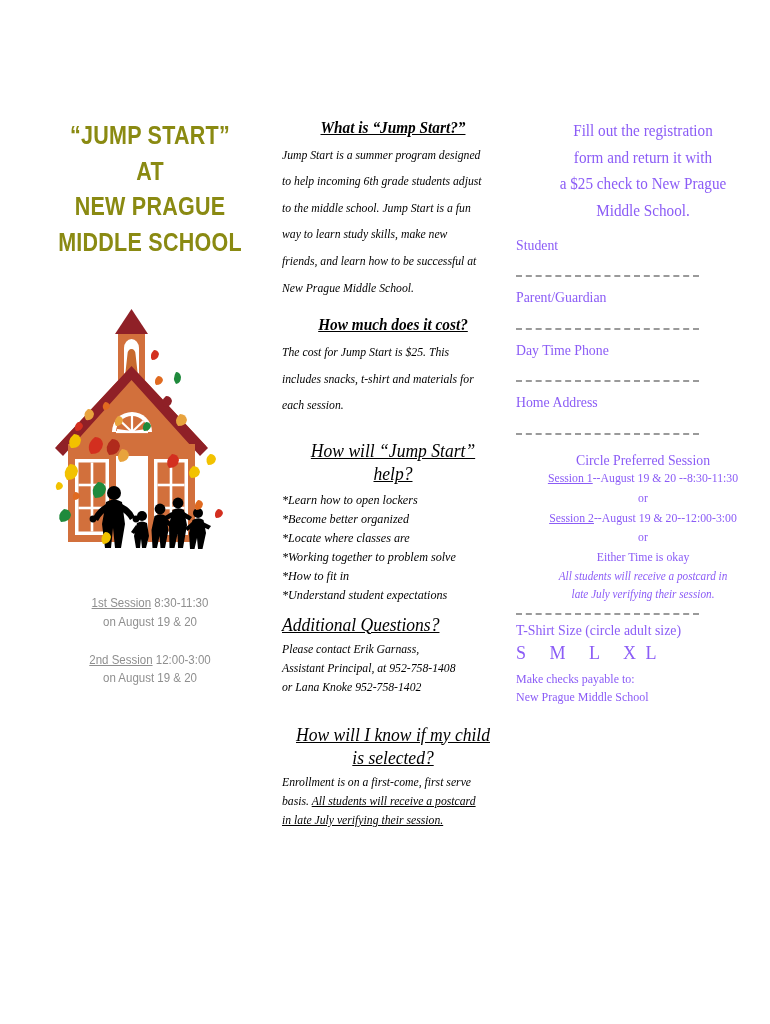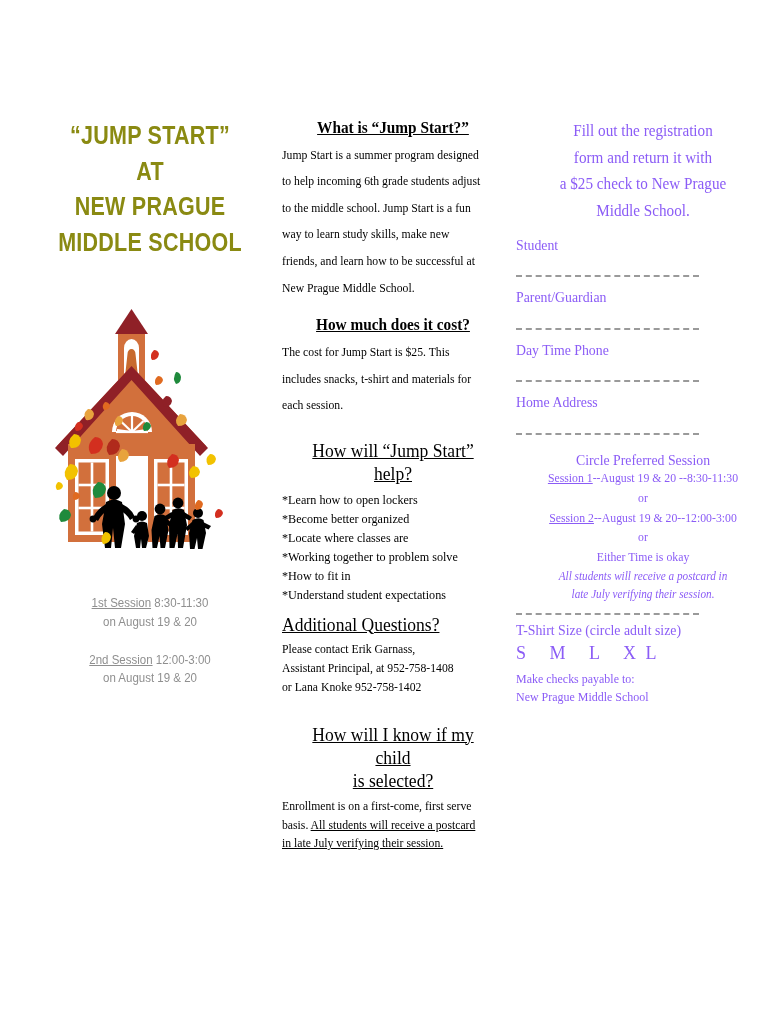--- a/index.html
+++ b/index.html
@@ -63,20 +63,21 @@
   .session-block .sess-group { margin-bottom: 19px; }
   .session-block .sess-group:last-child { margin-bottom: 0; }
   .session-block .u { text-decoration: underline; }
 
   
   .col-mid {
     width: 222px;
     flex: 0 0 222px;
     box-sizing: border-box;
     color: #000000;
+    font-style: italic;
   }
   .mid-h-bold {
     font-weight: bold;
     font-size: 17px;
     text-decoration: underline;
     text-align: center;
     line-height: 1.15;
     transform: scaleX(0.9);
     transform-origin: center;
   }

